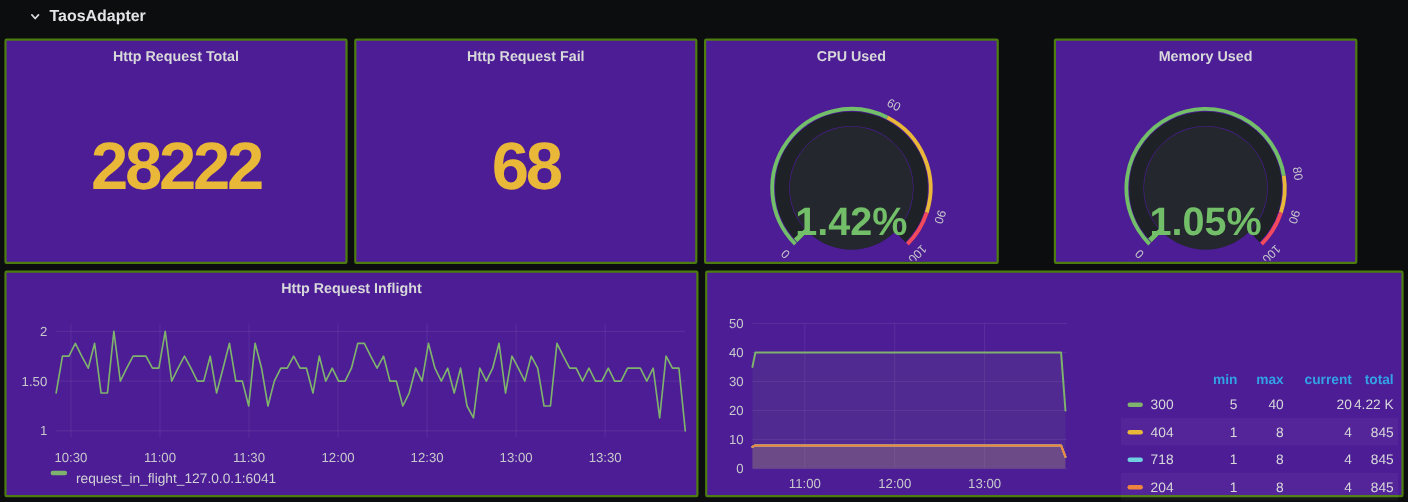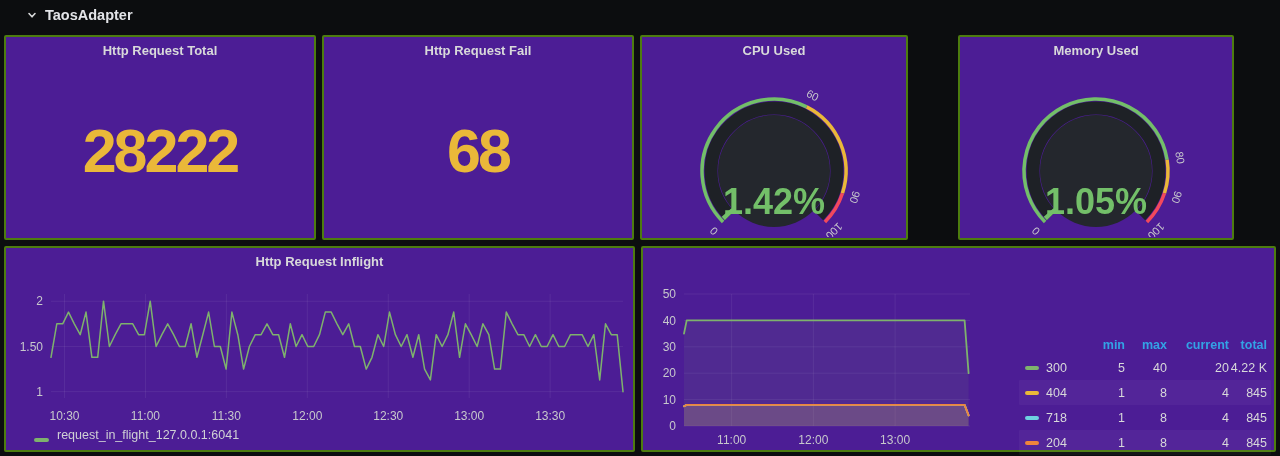--- a/index.html
+++ b/index.html
@@ -25,21 +25,21 @@
     position:absolute;top:26px;left:0;right:0;bottom:0;
     display:flex;align-items:center;justify-content:center;
     font-size:61px;font-weight:700;letter-spacing:-3px;
   }
   .gauge-wrap{
     position:absolute;top:28px;left:0;right:0;bottom:0;
     display:flex;align-items:flex-start;justify-content:center;
   }
   .chart-svg{position:absolute;left:1px;top:26px}
   .ts-legend{
-    position:absolute;left:28px;bottom:8px;display:flex;align-items:flex-end;
+    position:absolute;left:40px;bottom:8px;display:flex;align-items:flex-start;
     gap:8px;font-size:12.5px;color:#d0d1d5;cursor:pointer;
   }
   .ts-legend .swatch{width:15px;height:4px;border-radius:2px}
   .legend-table{
     position:absolute;left:376px;top:42px;width:252px;font-size:12.5px;margin-top:44px;
   }
   .lt-row{
     display:grid;grid-template-columns:64px 36px 42px 62px 1fr;
     align-items:center;height:25px;padding:0 4px 0 6px;box-sizing:border-box;
   }

